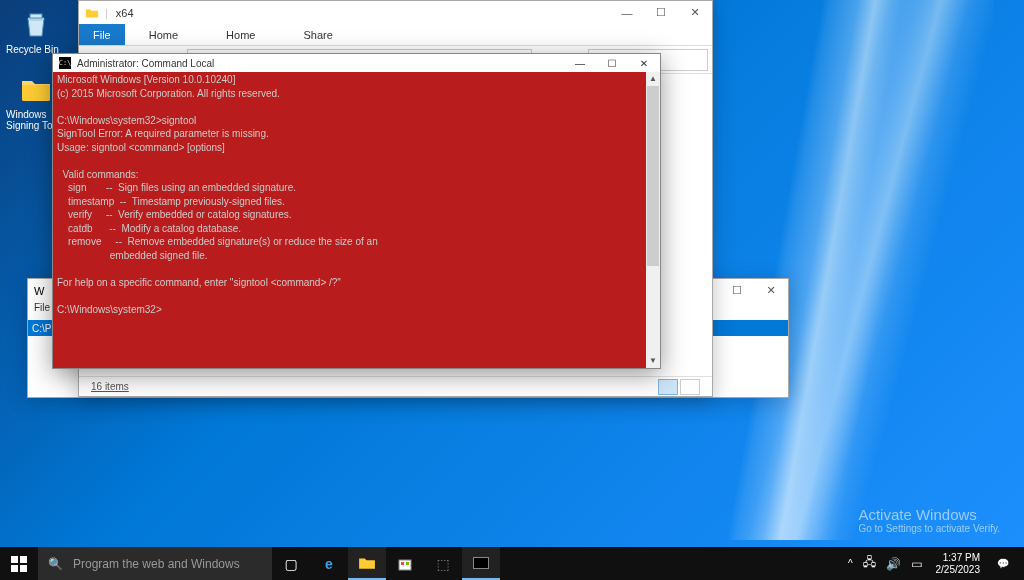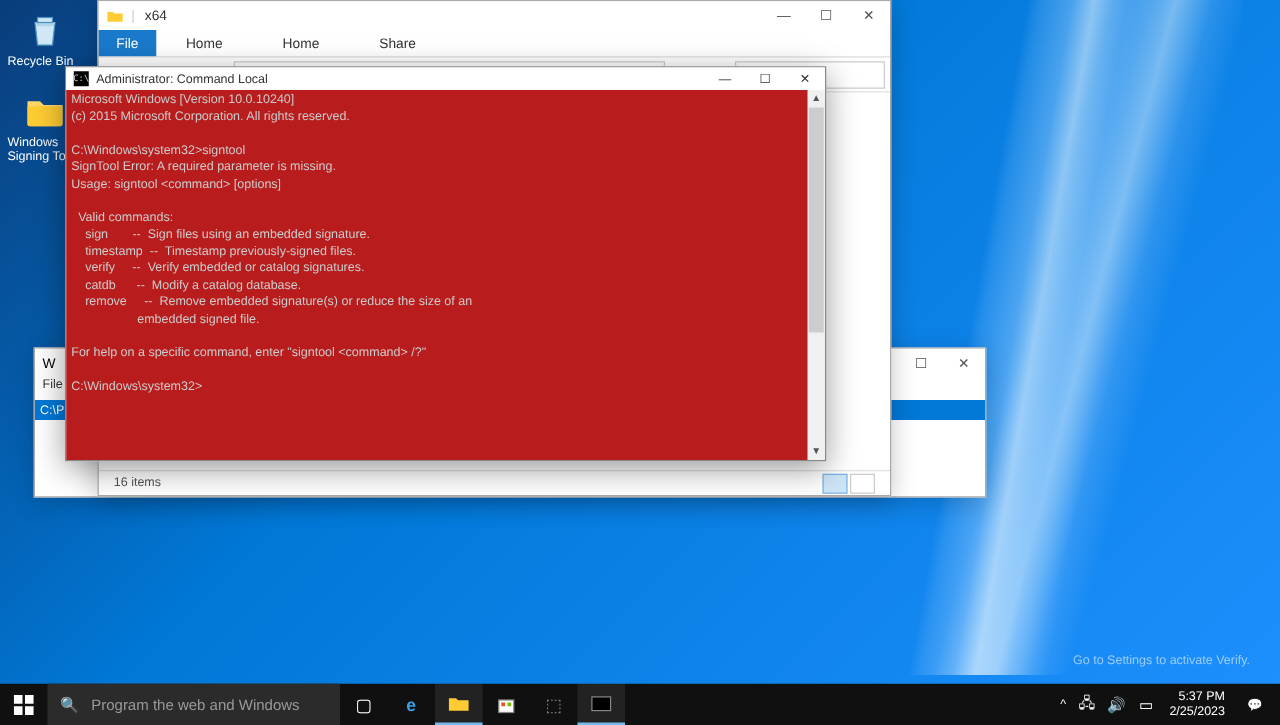--- a/index.html
+++ b/index.html
@@ -33,21 +33,21 @@
 .exp-ribbon-tabs { height: 22px; display: flex; align-items: center; font-size: 11px; border-bottom: 1px solid #ddd; }
 .exp-ribbon-tabs .file-tab { background: #1979ca; color: #fff; padding: 3px 14px; height: 100%; display: flex; align-items: center; }
 .exp-ribbon-tabs .tab { padding: 0 24px; color: #333; }
 .exp-nav { height: 28px; display: flex; align-items: center; padding: 2px 4px; gap: 4px; border-bottom: 1px solid #e0e0e0; }
 .exp-nav .navbtn { width: 22px; height: 22px; display: flex; align-items: center; justify-content: center; color: #888; }
 .exp-nav .addr { flex: 1; border: 1px solid #ccc; height: 22px; display: flex; align-items: center; padding: 0 4px; font-size: 10px; color: #333; overflow: hidden; white-space: nowrap; }
 .exp-nav .addr .crumb { padding: 0 2px; }
 .exp-nav .addr .sep { color: #888; padding: 0 2px; }
 .exp-nav .search { width: 120px; border: 1px solid #ccc; height: 22px; padding: 0 6px; font-size: 10px; color: #999; display:flex; align-items:center; }
 .exp-content { position: absolute; top: 74px; bottom: 22px; left: 0; right: 0; background: #fff; }
-.exp-status { position: absolute; bottom: 0; left: 0; right: 0; height: 20px; border-top: 1px solid #e0e0e0; display: flex; align-items: center; padding: 0 12px; font-size: 10px; color: #555; }
+.exp-status { position: absolute; bottom: 0; left: 0; right: 0; height: 20px; border-top: 1px solid #e0e0e0; display: flex; align-items: center; padding: 0 12px; font-size: 10px; color: #555; text-decoration: underline; }
 .exp-status .viewbtns { margin-left: auto; display: flex; gap: 2px; }
 .exp-status .viewbtns span { width: 20px; height: 16px; border: 1px solid #ccc; }
 .exp-status .viewbtns span.active { background: #cde6f7; border-color: #7eb4ea; }
 
 
 .bgwin { position: absolute; left: 27px; top: 278px; width: 762px; height: 120px; background: #fff; border: 1px solid #a9a9a9; box-shadow: 0 4px 20px rgba(0,0,0,0.2); }
 .bgwin .tb { height: 23px; background: #fff; display: flex; align-items: center; padding-left: 6px; font-size: 11px; }
 .bgwin .tb .winctrl { margin-left: auto; display: flex; }
 .bgwin .tb .winctrl span { width: 34px; height: 23px; display: flex; align-items: center; justify-content: center; color: #555; font-size: 11px; }
 .bgwin .menu { height: 18px; font-size: 10px; padding: 0 6px; color: #333; }
@@ -102,20 +102,21 @@
       <svg viewBox="0 0 32 32">
           <path fill="#ffd86b" d="M2 8h10l3 3h15v15a2 2 0 0 1-2 2H4a2 2 0 0 1-2-2z"></path>
           <path fill="#ffcc33" d="M2 12h28v14a2 2 0 0 1-2 2H4a2 2 0 0 1-2-2z"></path>
         </svg>
     </div>
     <div>Windows Signing Tools</div>
   </div>
 </div>
 
 <div class="activate">
+  <div class="t1">Activate Windows</div>
   <div class="t2">Go to Settings to activate Verify.</div>
 </div>
 
 <div class="bgwin">
   <div class="tb">
     <span>W</span>
     <div class="winctrl">
       <span>—</span>
       <span>☐</span>
       <span>✕</span>
@@ -249,18 +250,18 @@
     <div class="ti active">
         <div style="width:16px;height:12px;background:#000;border:1px solid #888"></div>
       </div>
   </div>
   <div class="tray">
     <span class="chev">^</span>
     <span class="ic">🖧</span>
     <span class="ic">🔊</span>
     <span class="ic">▭</span>
     <div class="clock">
-      <div>5:37 PM</div>
+      <div>1:37 PM</div>
       <div>2/25/2023</div>
     </div>
     <div class="notif">💬</div>
   </div>
 </div>
 
 </body></html>

